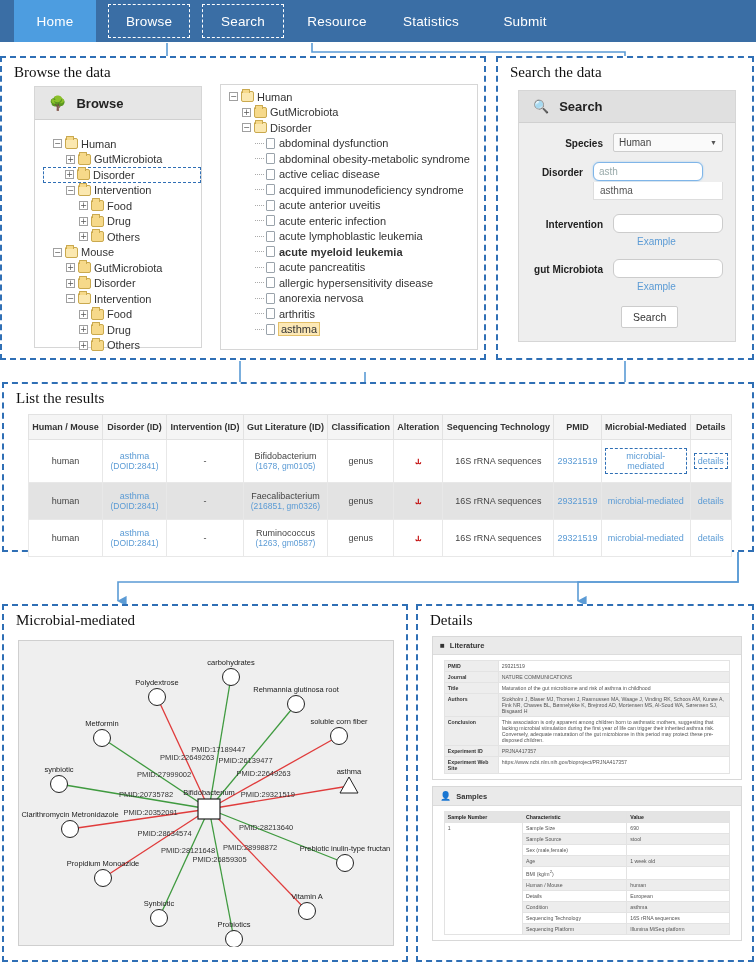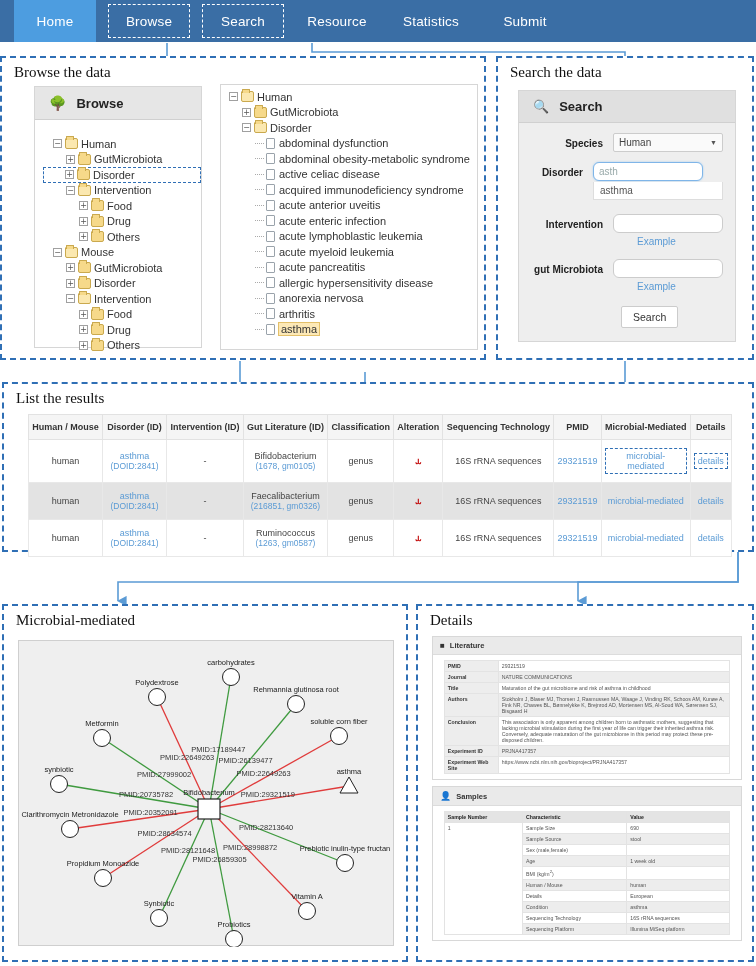--- a/index.html
+++ b/index.html
@@ -317,21 +317,21 @@
         <div class="tnode" style="padding-left: 30px;">
           <span class="dashmark"></span>
           <span class="fileic"></span>
           <span class="tlabel">acute enteric infection</span>
         </div>
         <div class="tnode" style="padding-left: 30px;">
           <span class="dashmark"></span>
           <span class="fileic"></span>
           <span class="tlabel">acute lymphoblastic leukemia</span>
         </div>
-        <div class="tnode" style="padding-left: 30px;">
+        <div class="tnode" style="padding-left: 30px; font-weight: bold;">
           <span class="dashmark"></span>
           <span class="fileic"></span>
           <span class="tlabel">acute myeloid leukemia</span>
         </div>
         <div class="tnode" style="padding-left: 30px;">
           <span class="dashmark"></span>
           <span class="fileic"></span>
           <span class="tlabel">acute pancreatitis</span>
         </div>
         <div class="tnode" style="padding-left: 30px;">

